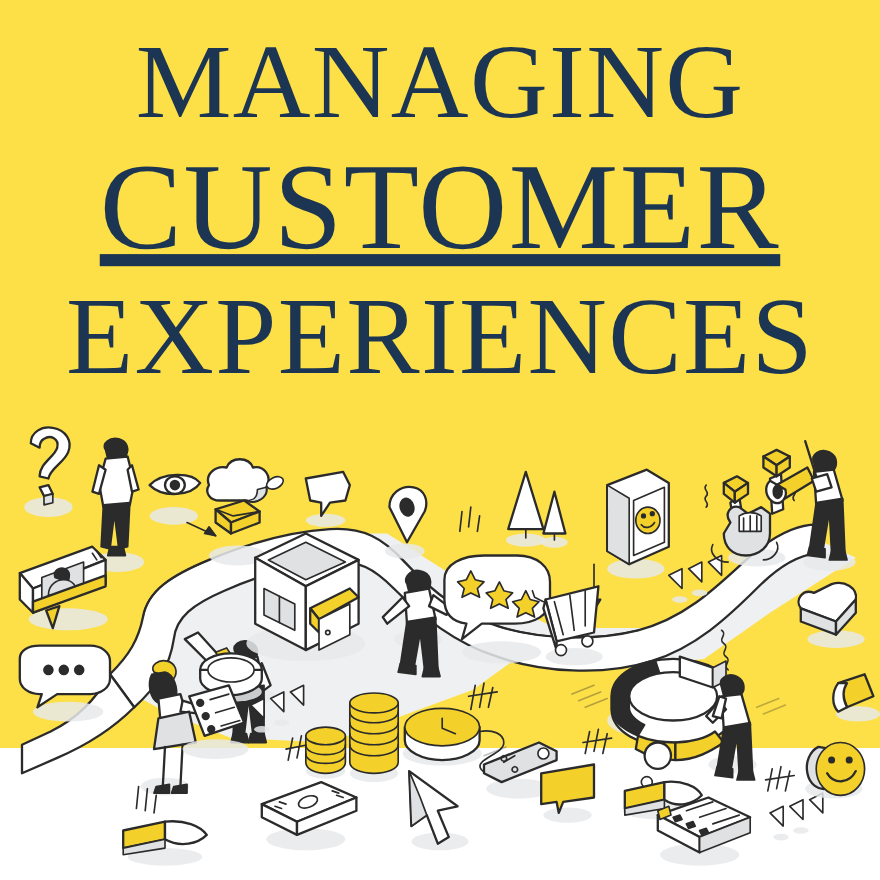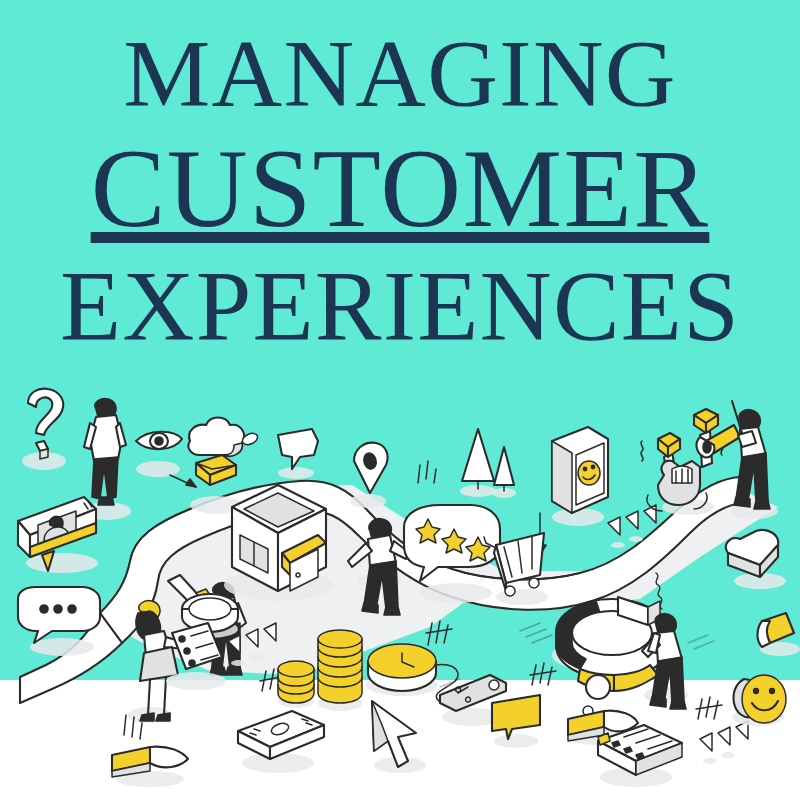--- a/index.html
+++ b/index.html
@@ -10,21 +10,21 @@
   body {
     width: 800px;
     height: 800px;
     overflow: hidden;
     font-family: "Liberation Serif", serif;
   }
   #poster {
     position: relative;
     width: 800px;
     height: 680px;
-    background: #5eead4;
+    background: #fde047;
   }
 
   
   #title-block {
     position: absolute;
     left: 0;
     top: 26px;
     width: 800px;
     text-align: center;
     user-select: none;

